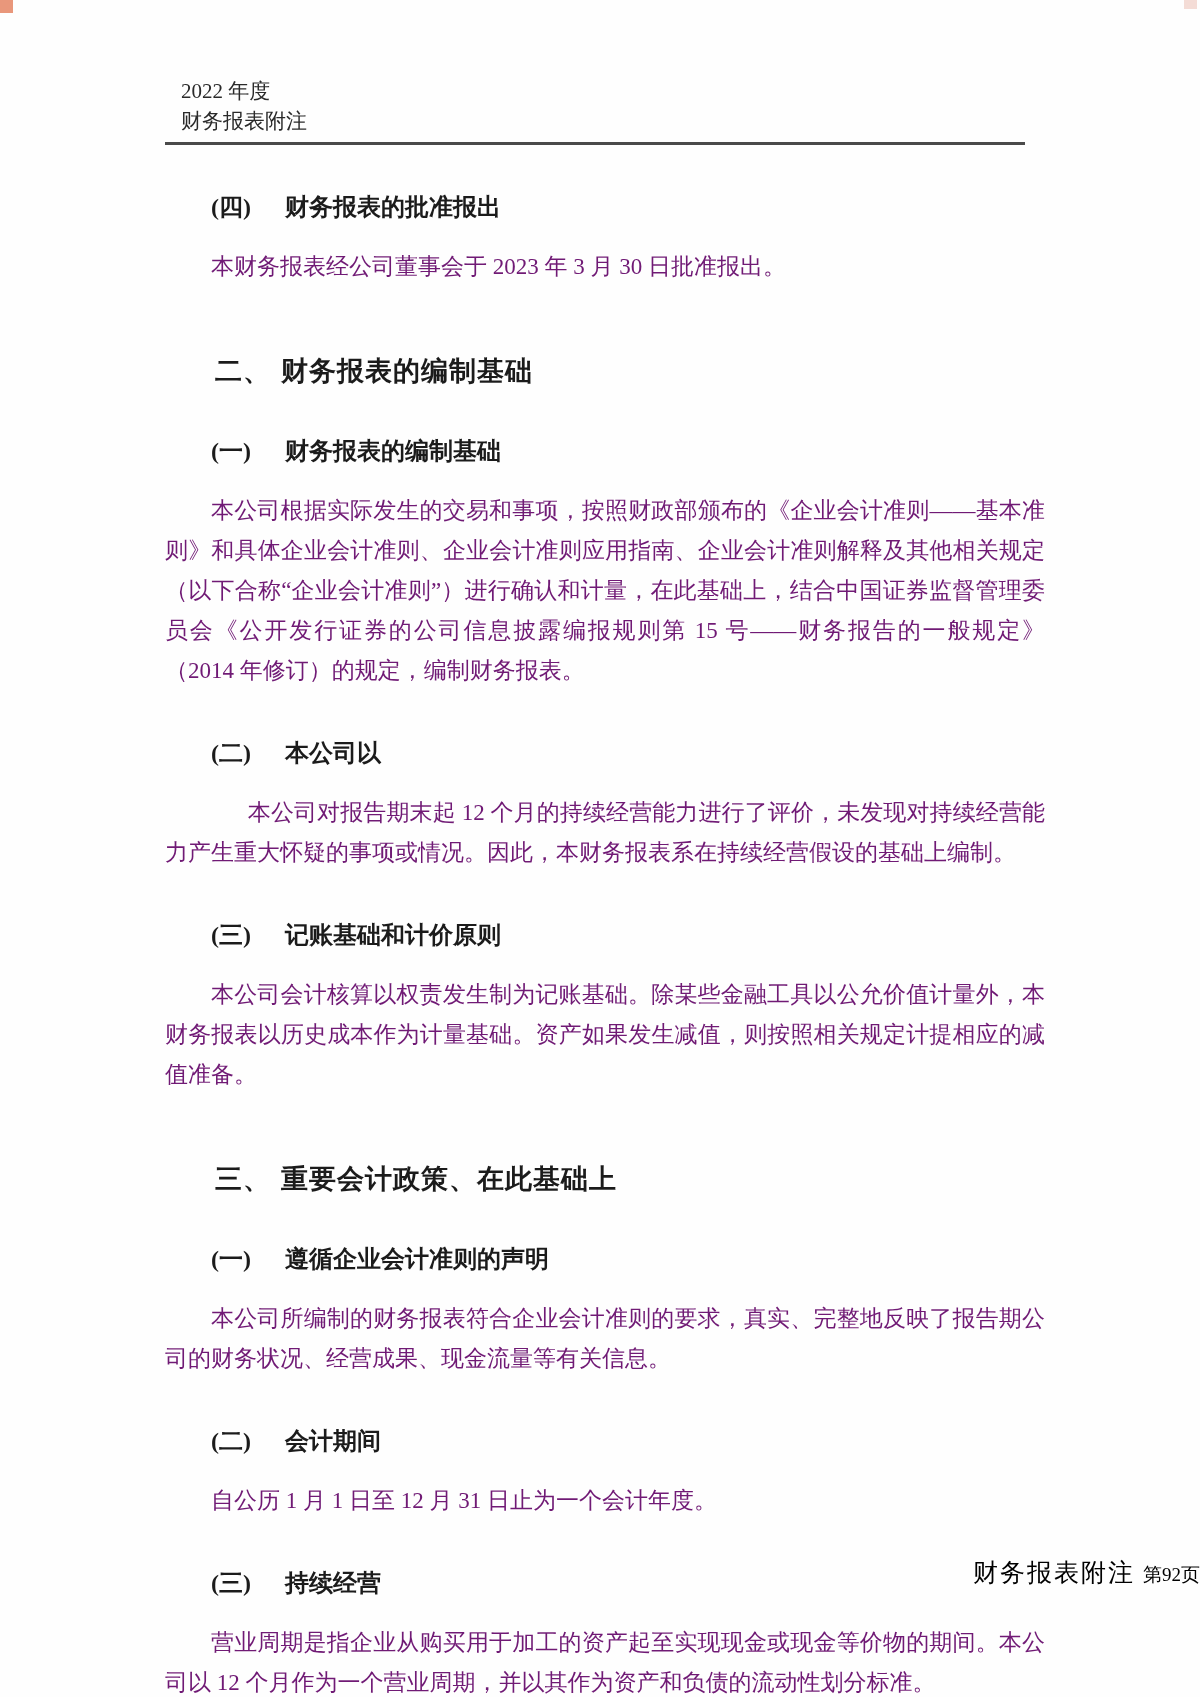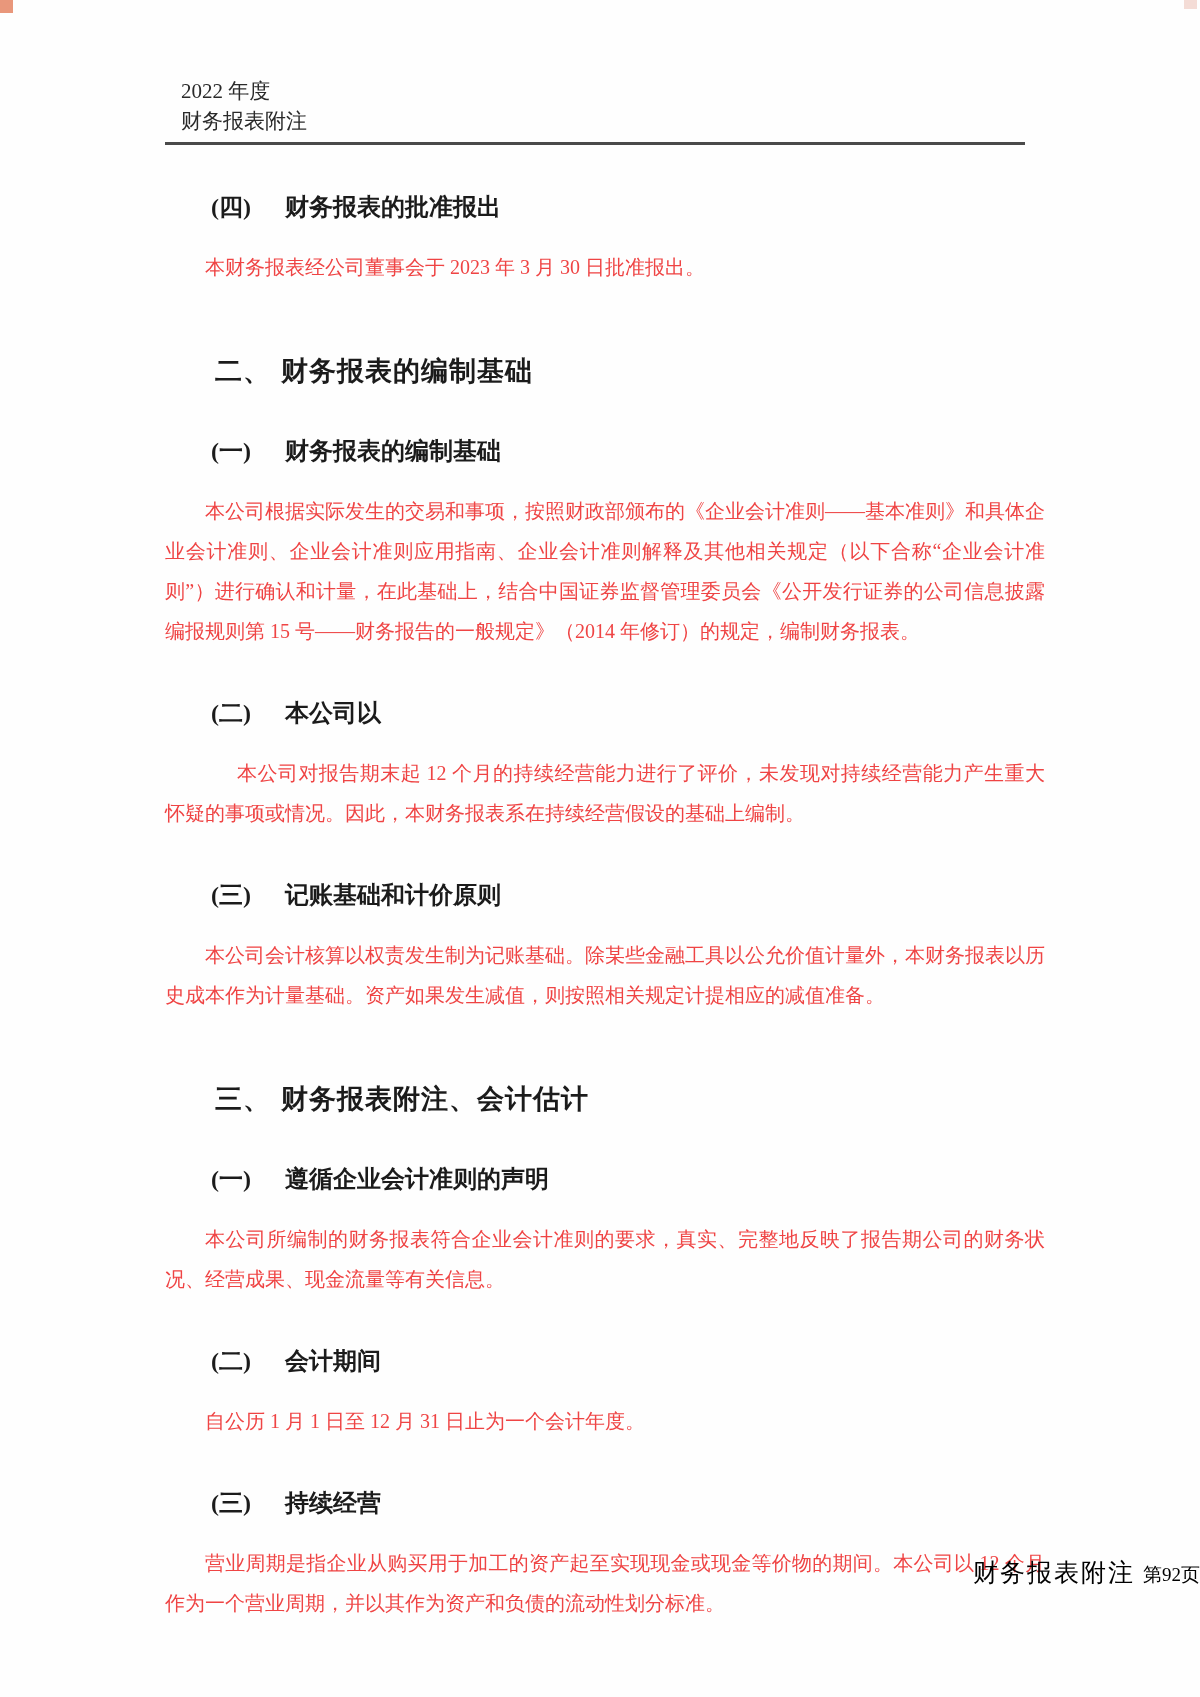--- a/index.html
+++ b/index.html
@@ -32,24 +32,24 @@
 
   .subhead{
     display:flex;align-items:baseline;
     font-weight:bold;font-size:24px;line-height:32px;
     padding-left:46px;margin-top:46px;margin-bottom:24px;color:#1b1b1b;
   }
   .subhead .num{flex:0 0 74px;font-weight:bold;}
 
   .para{
     margin:0;
-    font-size:20px;line-height:40px;
+    font-size:23px;line-height:40px;
     text-align:justify;text-justify:inter-character;
     text-indent:2em;
-    color:#ef4444;
+    color:#701a75;
   }
   .para.deep-indent{text-indent:3.6em;}
 
   .doc-footer{
     position:absolute;left:0;top:1556px;width:1200px;
     text-align:right;color:#000000;
   }
   .doc-footer .f-title{font-size:25px;letter-spacing:2px;}
   .doc-footer .f-page{font-size:19px;margin-left:8px;}
 </style>
@@ -93,21 +93,21 @@
     <p class="para deep-indent">本公司对报告期末起 12 个月的持续经营能力进行了评价，未发现对持续经营能力产生重大怀疑的事项或情况。因此，本财务报表系在持续经营假设的基础上编制。</p>
 
     <div class="subhead">
       <span class="num">(三)</span>
       <span>记账基础和计价原则</span>
     </div>
     <p class="para">本公司会计核算以权责发生制为记账基础。除某些金融工具以公允价值计量外，本财务报表以历史成本作为计量基础。资产如果发生减值，则按照相关规定计提相应的减值准备。</p>
 
     <div class="chapter-head">
       <span class="num">三、</span>
-      <span>财务报表附注、会计估计</span>
+      <span>重要会计政策、在此基础上</span>
     </div>
 
     <div class="subhead">
       <span class="num">(一)</span>
       <span>遵循企业会计准则的声明</span>
     </div>
     <p class="para">本公司所编制的财务报表符合企业会计准则的要求，真实、完整地反映了报告期公司的财务状况、经营成果、现金流量等有关信息。</p>
 
     <div class="subhead">
       <span class="num">(二)</span>

